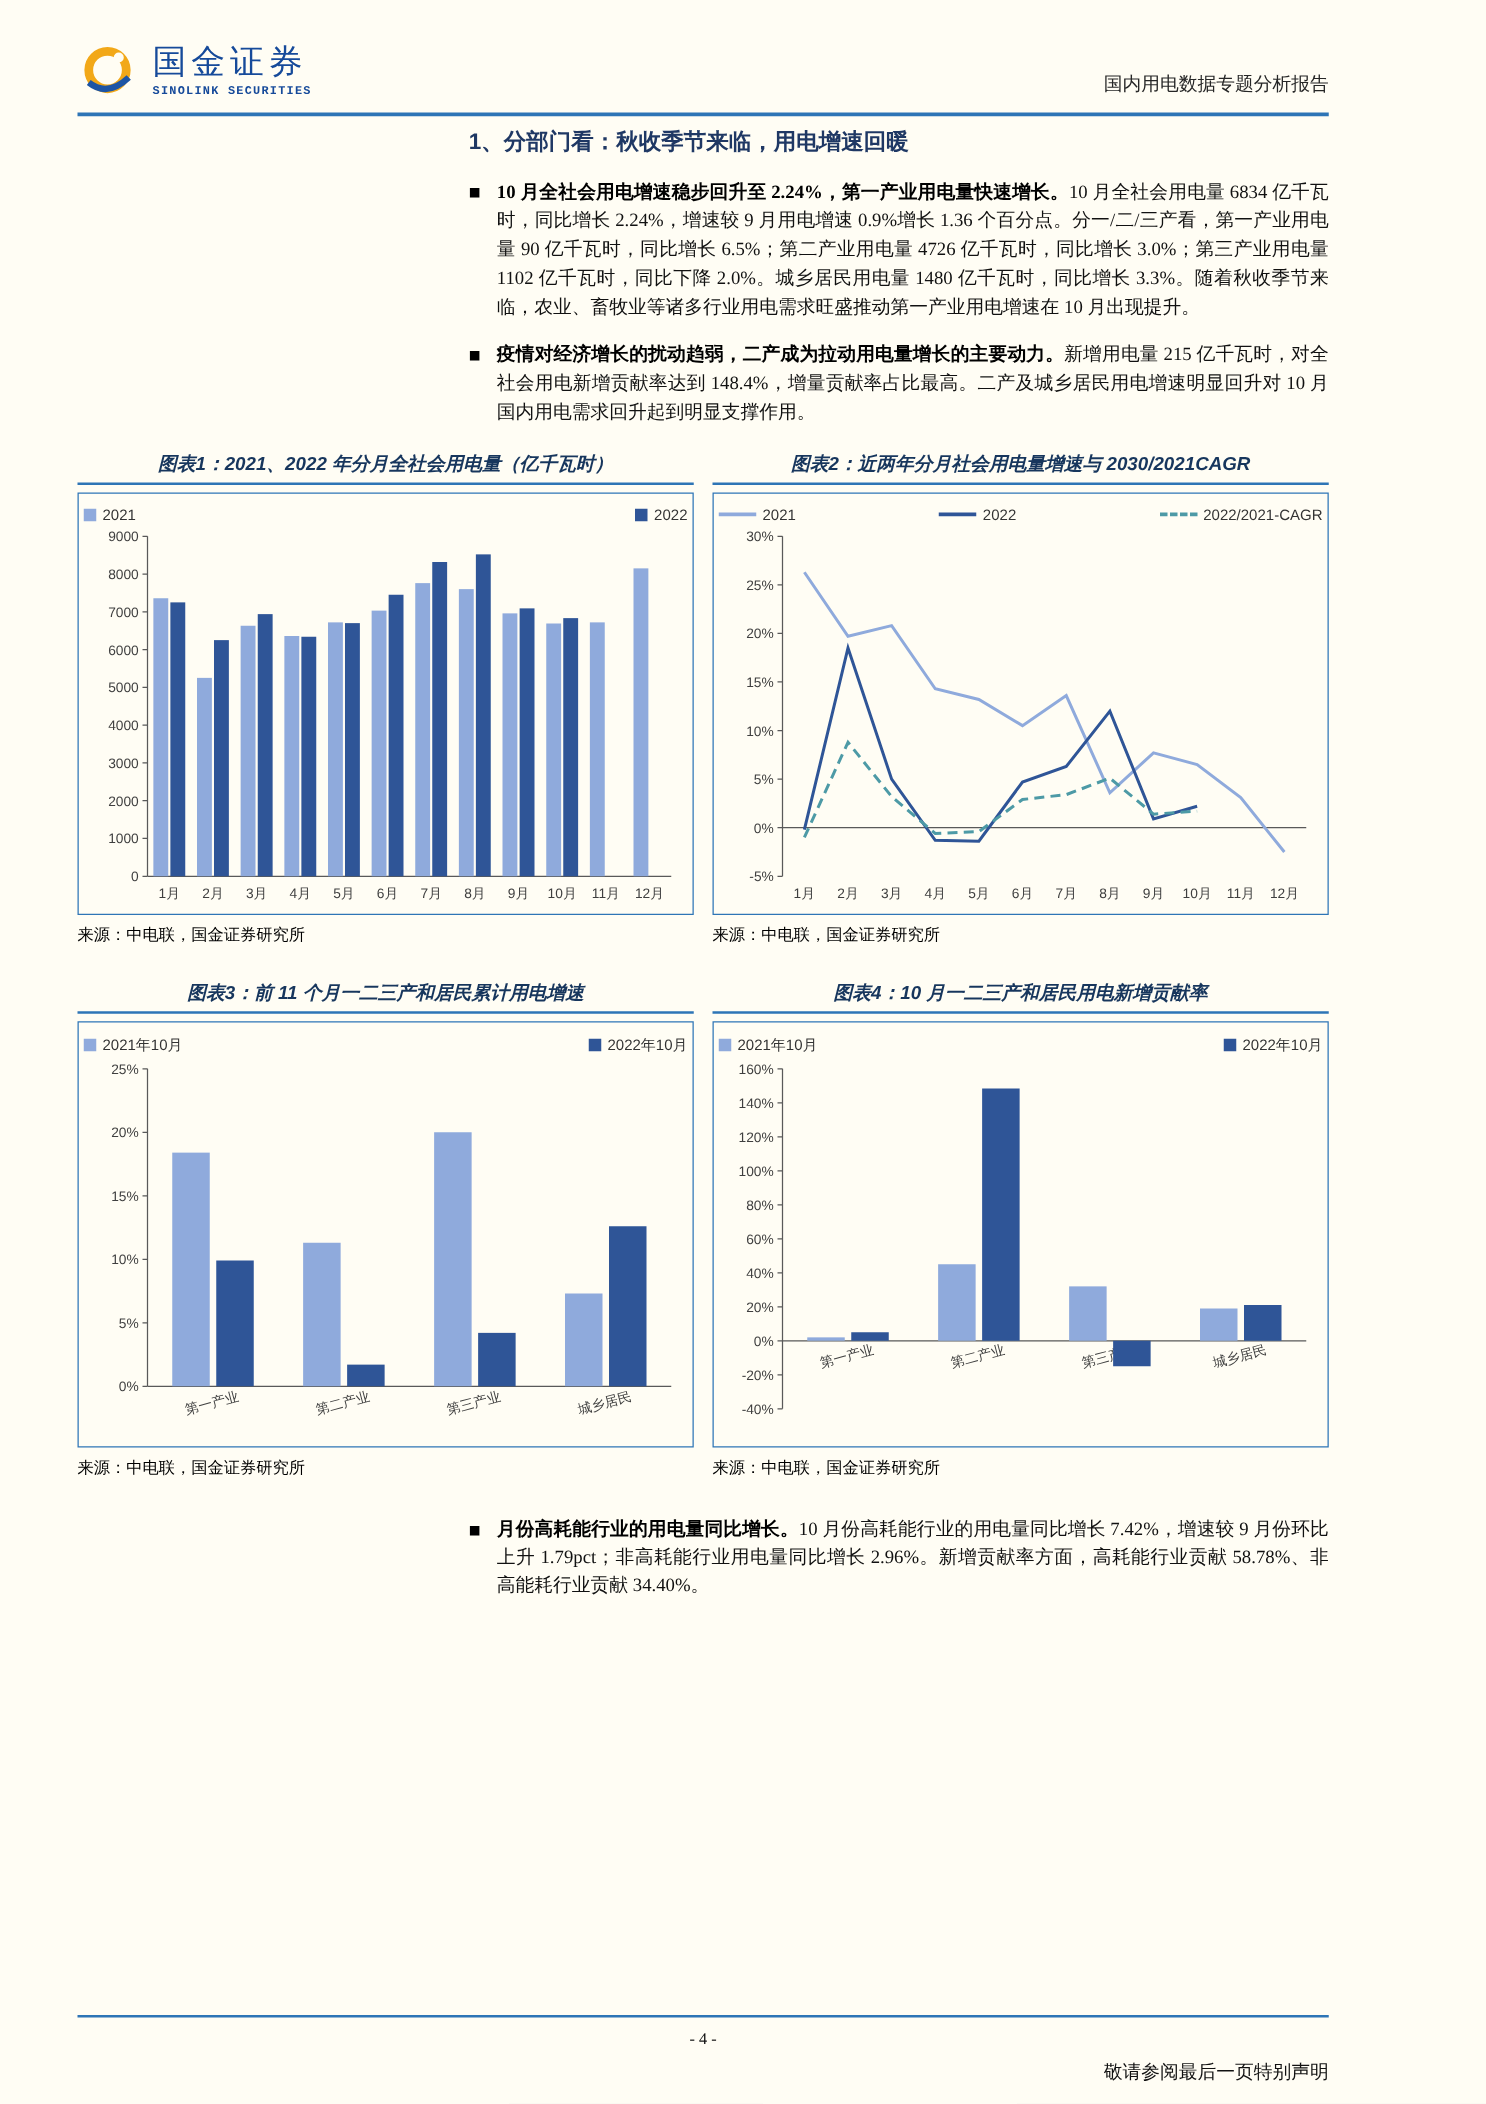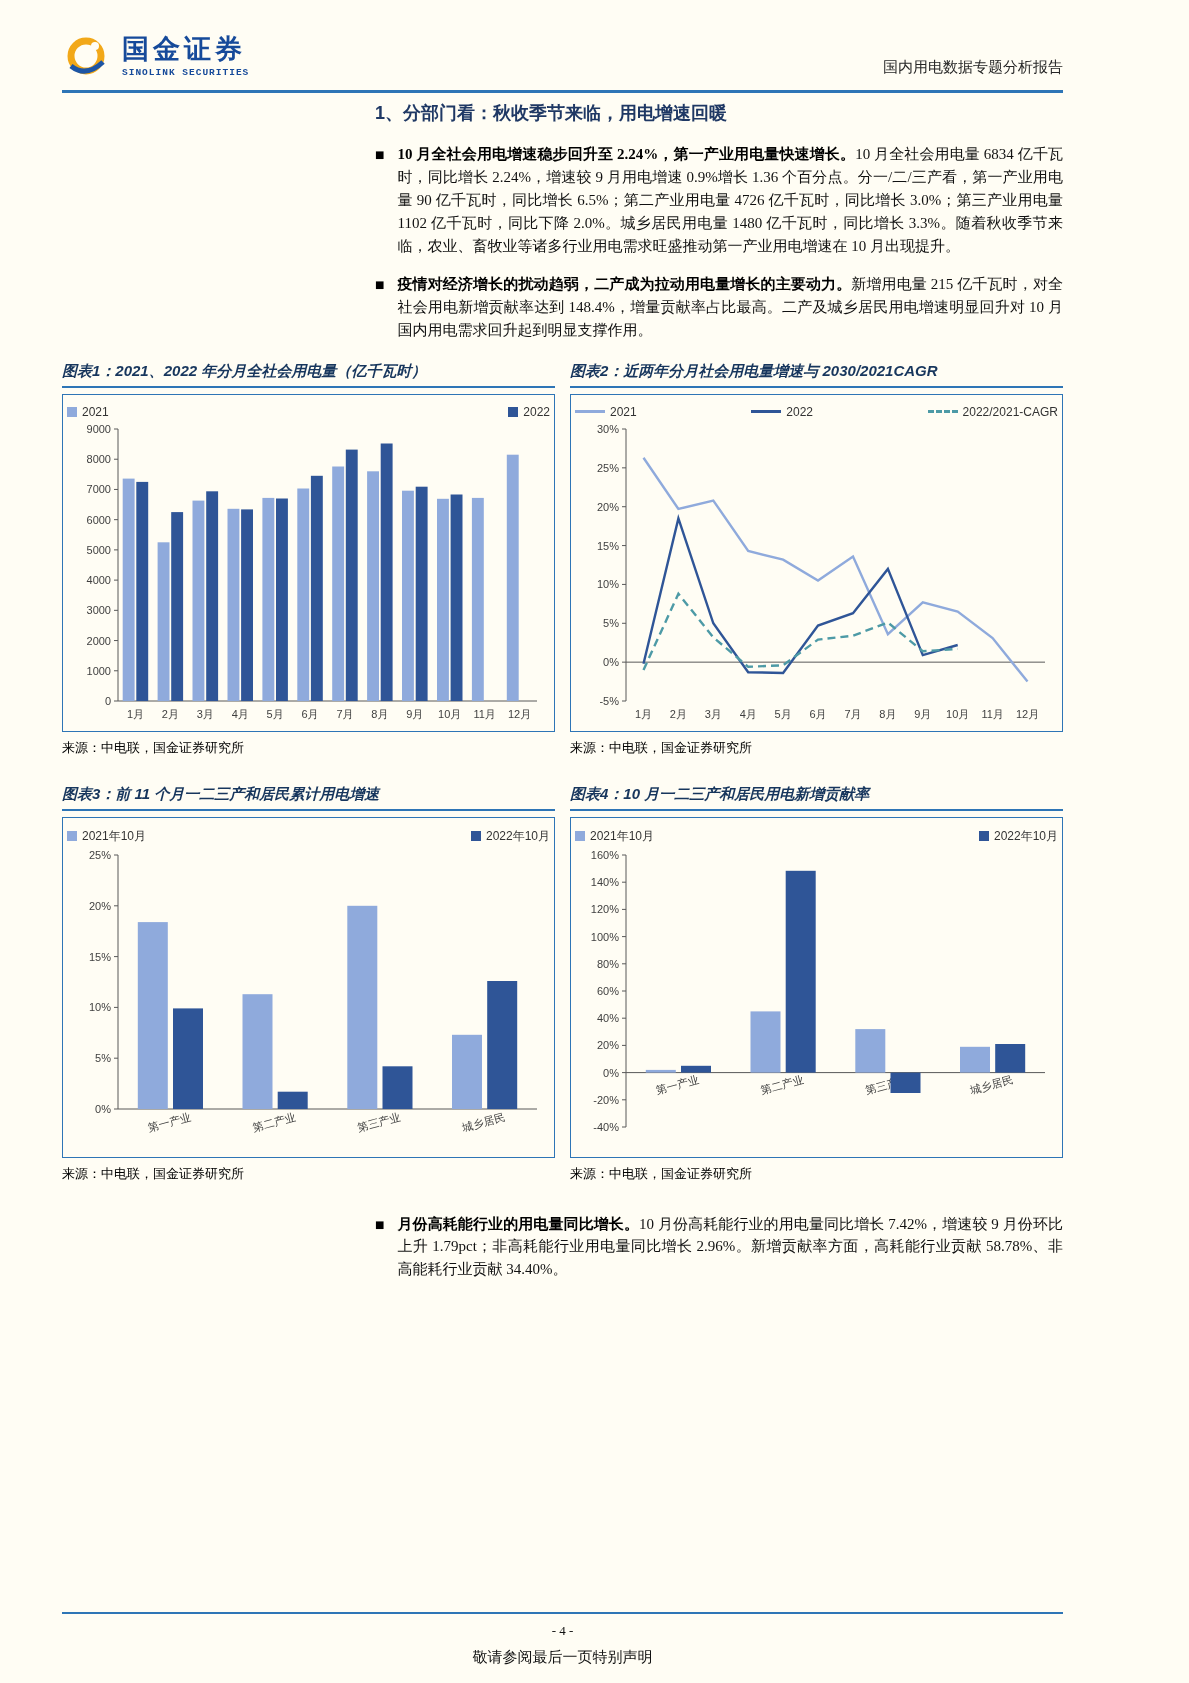--- a/index.html
+++ b/index.html
@@ -3,52 +3,52 @@
 <meta charset="utf-8">
 <style>
   *{box-sizing:border-box;margin:0;padding:0;}
   body{margin:0;background:#e8e8e8;font-family:"Liberation Serif","DejaVu Serif",serif;}
   .page{width:1189px;height:1683px;margin:0 auto;background:#fffdf4;position:relative;padding:34px 126px 0 62px;}
 
   
   .header{display:flex;justify-content:space-between;align-items:flex-end;padding-bottom:10px;}
   .brand{display:flex;align-items:center;gap:8px;}
   .brand-txt{display:flex;flex-direction:column;}
-  .brand-cn{font-family:"Liberation Sans",sans-serif;font-weight:bold;font-size:27px;color:#164a9a;letter-spacing:4px;line-height:1;}
+  .brand-cn{font-family:"Liberation Sans",sans-serif;font-weight:normal;font-size:27px;color:#164a9a;letter-spacing:4px;line-height:1;}
   .brand-en{font-family:Liberation Mono, monospace;font-weight:bold;font-size:9.5px;color:#164a9a;letter-spacing:1px;margin-top:4px;}
   .report-type{font-size:15px;color:#262626;padding-bottom:3px;}
   .header-rule{height:3px;background:#2e75b6;}
 
   
   .section{margin-left:313px;margin-top:8px;}
   .section-title{font-size:18px;font-weight:bold;color:#1f3864;margin-bottom:18px;font-family:"Liberation Sans",sans-serif;}
   .bullet{display:flex;gap:13px;margin-bottom:15px;}
   .bullet-marker{flex:0 0 auto;font-size:10px;padding-top:6px;color:#000;font-family:"DejaVu Sans",sans-serif;}
   .bullet-text{font-size:15px;line-height:1.53;text-align:justify;color:#111;}
   .bullet-text b{color:#000;}
 
   
   .figures{display:grid;grid-template-columns:493px 493px;column-gap:15px;row-gap:28px;margin-top:20px;}
-  .fig-title{font-size:15px;font-weight:bold;font-style:italic;color:#17365d;padding-bottom:5px;border-bottom:2px solid #2e75b6;margin-bottom:6px;font-family:"Liberation Sans",sans-serif;}
+  .fig-title{font-size:15px;font-weight:bold;font-style:italic;color:#17365d;padding-bottom:5px;border-bottom:2px solid #2e75b6;margin-bottom:6px;font-family:"Liberation Sans",sans-serif;text-align:center;}
   .fig-box{border:1px solid #2e75b6;padding:8px 4px 2px;background:#fffdf4;}
   .legend{display:flex;justify-content:space-between;align-items:center;gap:24px;font-family:"Liberation Sans",sans-serif;font-size:12px;color:#333;margin:2px 0 0;}
   .legend-item{display:inline-flex;align-items:center;gap:5px;}
   .chip-sq{width:10px;height:10px;display:inline-block;}
   .chip-line{width:30px;height:0;display:inline-block;}
   .fig-source{font-size:13px;color:#000;margin-top:7px;}
   svg.chart{display:block;margin:0 auto;}
   svg text.tick{font-size:11px;fill:#3f3f3f;font-family:"Liberation Sans",sans-serif;}
 
   .after-figs{margin-top:30px;}
 
   
   .footer{position:absolute;left:62px;right:126px;bottom:16px;text-align:center;}
   .footer-rule{height:2px;background:#2e75b6;margin-bottom:9px;}
   .page-num{font-size:13px;color:#111;margin-bottom:9px;}
-  .disclaimer{font-size:15px;color:#111;}
+  .disclaimer{font-size:15px;color:#111;text-align:right;}
 </style>
 </head>
 <body>
 
 <div class="page">
 
   <div class="header">
     <div class="brand">
       <svg width="52" height="46" viewBox="0 0 52 46">
         <circle cx="24" cy="22" r="15" fill="none" stroke="#f2a818" stroke-width="7"></circle>

